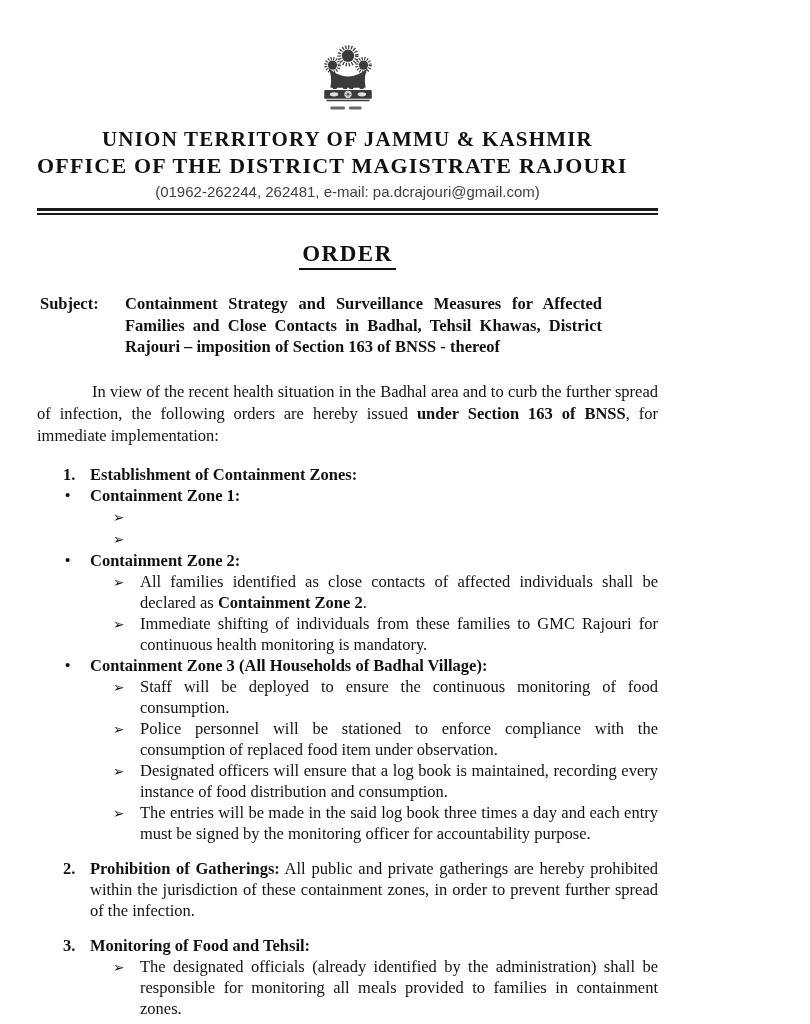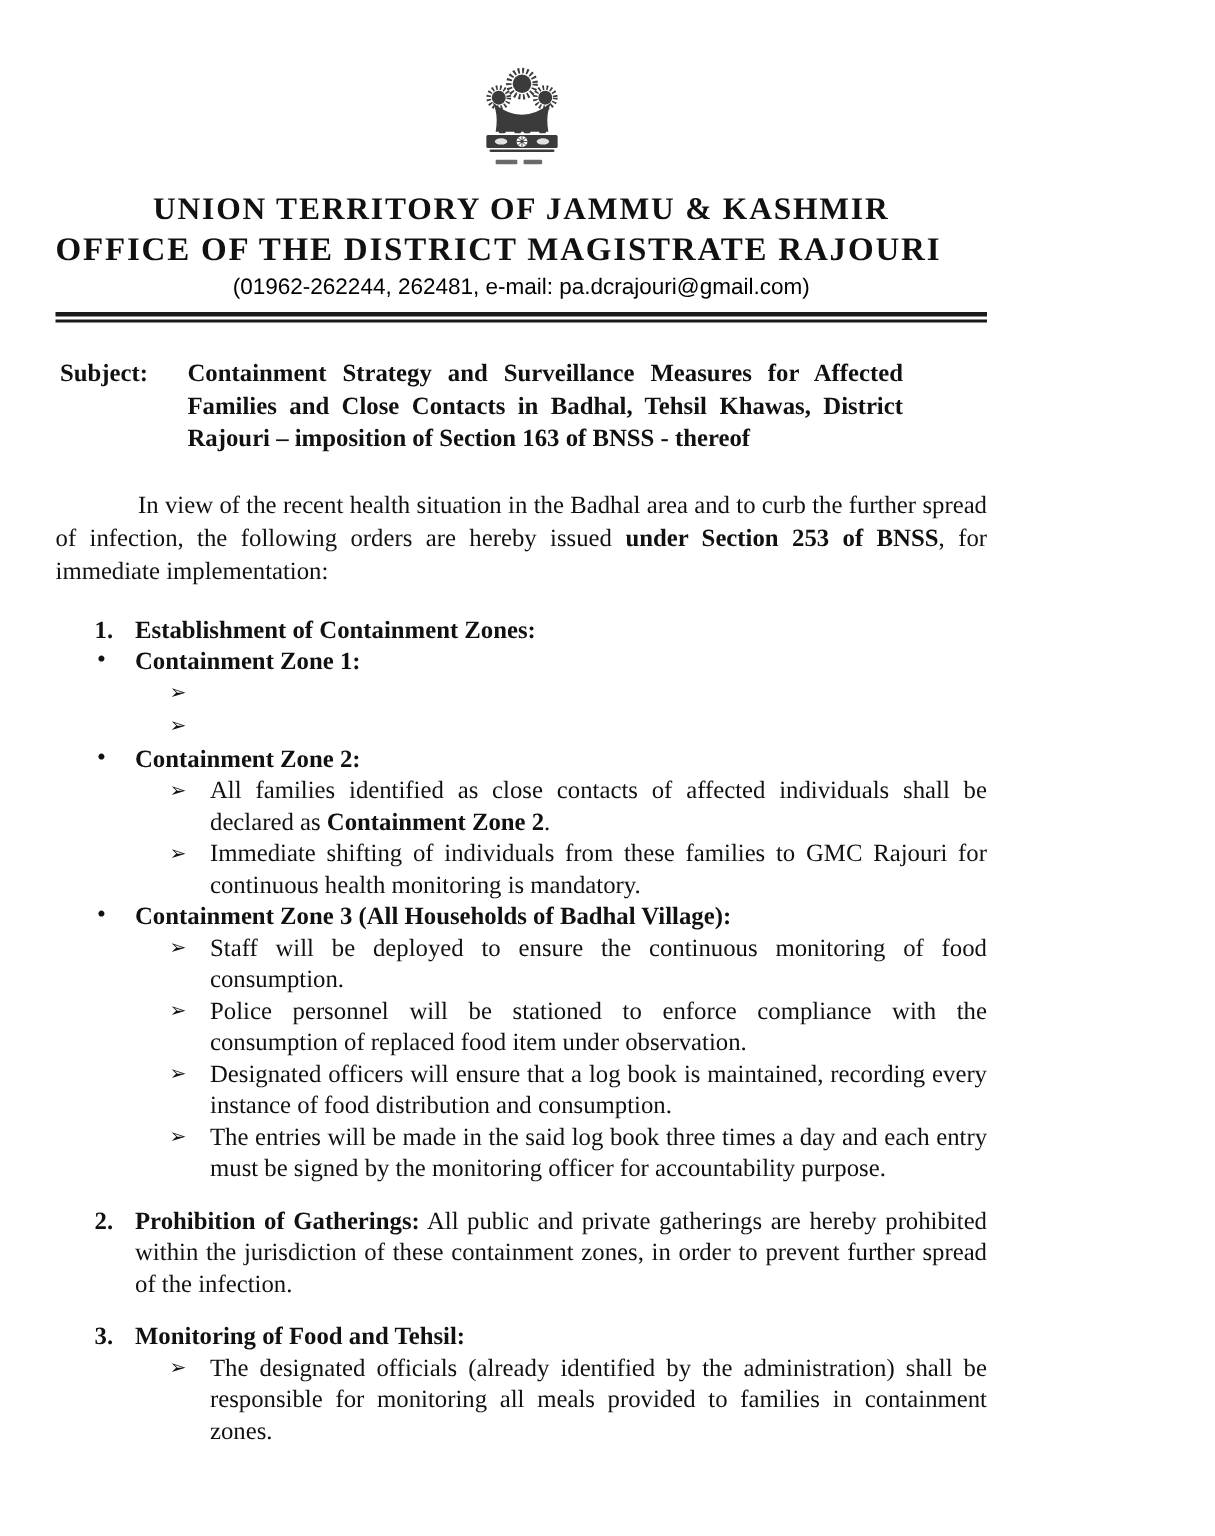--- a/index.html
+++ b/index.html
@@ -20,21 +20,21 @@
   .hdr1 {
     text-align: center; font-weight: bold; font-size: 21px;
     letter-spacing: 1.2px; margin-top: 10px; line-height: 26px;
   }
   .hdr2 {
     text-align: left; font-weight: bold; font-size: 22px;
     letter-spacing: 1.2px; line-height: 27px;
   }
   .contact {
     text-align: center; font-family: "Liberation Sans", sans-serif;
-    font-size: 15px; margin-top: 3px; line-height: 19px; color: #000000;
+    font-size: 15px; margin-top: 3px; line-height: 19px; color: #404040;
   }
   .rule {
     margin-top: 7px; height: 2px;
     border-top: 3px solid #1a1a1a; border-bottom: 2px solid #1a1a1a;
   }
 
   .order { text-align: center; margin-top: 26px; }
   .order .order-text {
     display: inline-block; font-size: 23px; font-weight: bold;
     letter-spacing: 1.5px; border-bottom: 2.5px solid #111;
@@ -108,27 +108,30 @@
           </g>
         </svg>
       </span>
     </div>
 
     <div class="hdr1">UNION TERRITORY OF JAMMU &amp; KASHMIR</div>
     <div class="hdr2">OFFICE OF THE DISTRICT MAGISTRATE RAJOURI</div>
     <div class="contact">(01962-262244, 262481, e-mail: pa.dcrajouri@gmail.com)</div>
     <div class="rule"></div>
 
+    <div class="order">
+      <span class="order-text">ORDER</span>
+    </div>
 
     <div class="subject">
       <div class="lbl">Subject:</div>
       <div class="tx">Containment Strategy and Surveillance Measures for Affected Families and Close Contacts in Badhal, Tehsil Khawas, District Rajouri – imposition of Section 163 of BNSS - thereof</div>
     </div>
 
-    <p class="intro"><span>In view of the recent health situation in the Badhal area and to curb the further spread of infection, the following orders are hereby issued </span><b>under Section 253 of BNSS</b><span>, for immediate implementation:</span></p>
+    <p class="intro"><span>In view of the recent health situation in the Badhal area and to curb the further spread of infection, the following orders are hereby issued </span><b>under Section 163 of BNSS</b><span>, for immediate implementation:</span></p>
 
     <div class="list">
 
       <div class="row num">
         <span class="mk">1.</span>
         <div class="tx bold-all">Establishment of Containment Zones:</div>
       </div>
 
       <div class="row bullet">
         <span class="mk">•</span>

